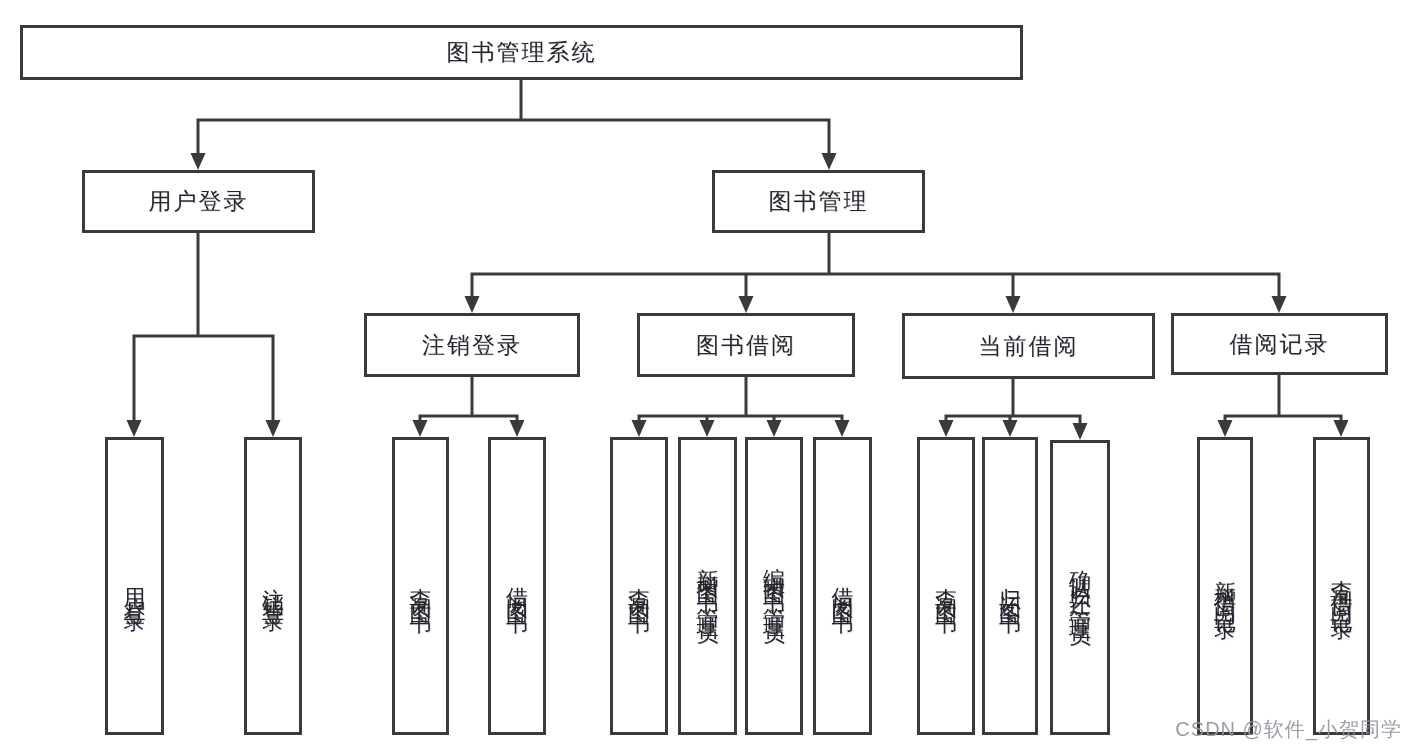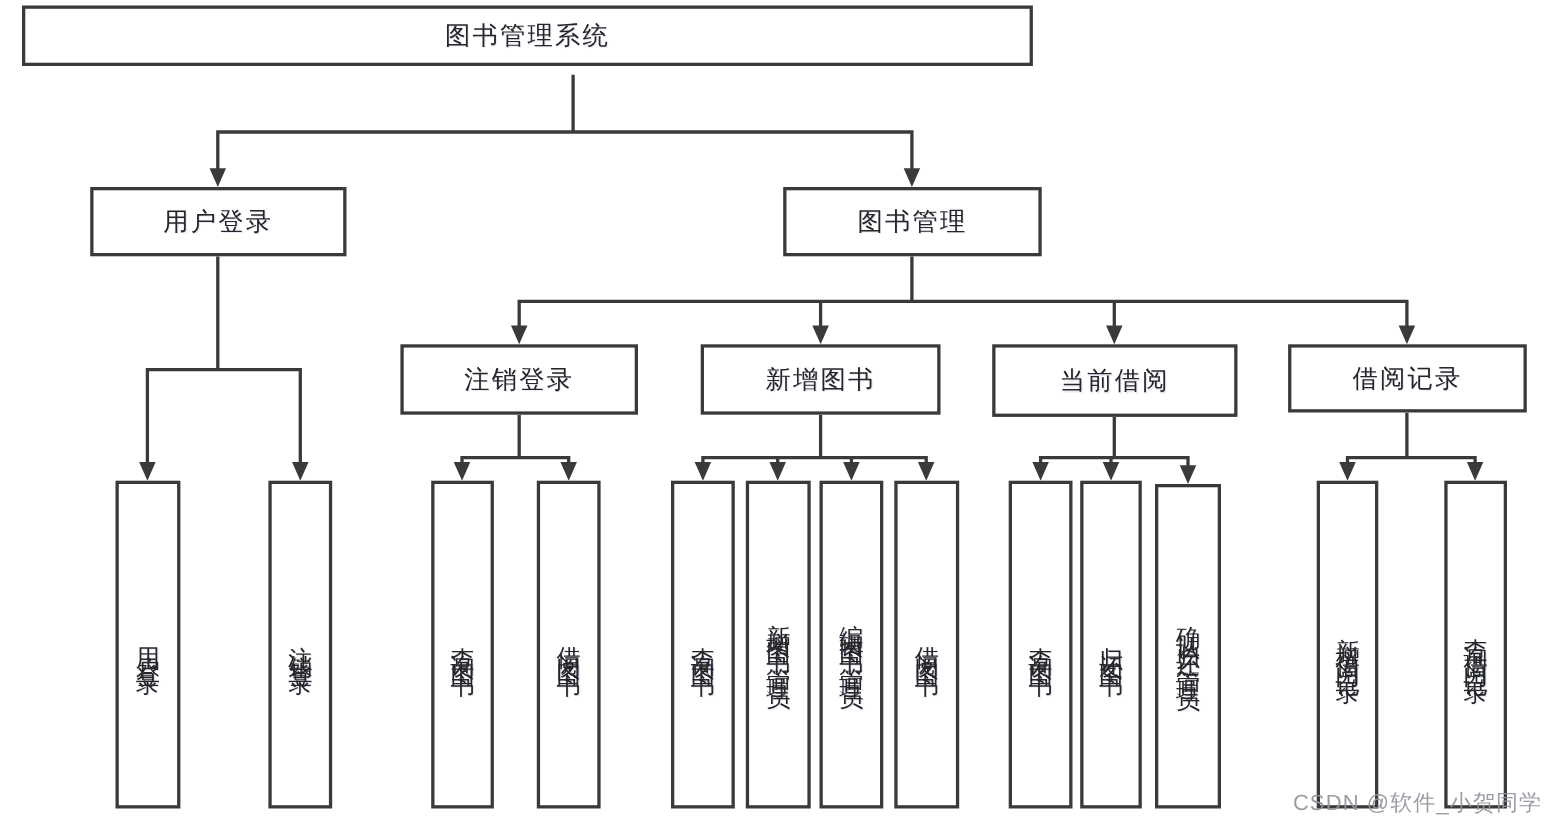--- a/index.html
+++ b/index.html
@@ -96,28 +96,28 @@
       <polygon points="1072.5,423 1087.5,423 1080,440" fill="#3a3a3a" stroke="none"></polygon>
     </g>
 
     <g>
       <path d="M1279,375 L1279,417 M1223.5,416 L1342.5,416 M1225,415 L1225,422 M1341,415 L1341,422"></path>
       <polygon points="1217.5,420 1232.5,420 1225,437" fill="#3a3a3a" stroke="none"></polygon>
       <polygon points="1333.5,420 1348.5,420 1341,437" fill="#3a3a3a" stroke="none"></polygon>
     </g>
   </svg>
 
-  <div class="node h" style="left:20px;top:5px;width:919px;height:55px">图书管理系统</div>
+  <div class="node h" style="left:20px;top:25px;width:1003px;height:55px">图书管理系统</div>
 
   <div class="node h" style="left:82px;top:170px;width:233px;height:63px">用户登录</div>
-  <div class="node h" style="left:712px;top:170px;width:235px;height:63px">图书管理</div>
+  <div class="node h" style="left:712px;top:170px;width:213px;height:63px">图书管理</div>
 
   <div class="node h" style="left:364px;top:313px;width:216px;height:64px">注销登录</div>
-  <div class="node h" style="left:637px;top:313px;width:218px;height:64px">新增图书</div>
-  <div class="node h" style="left:902px;top:313px;width:223px;height:66px">当前借阅</div>
+  <div class="node h" style="left:637px;top:313px;width:218px;height:64px">图书借阅</div>
+  <div class="node h" style="left:902px;top:313px;width:253px;height:66px">当前借阅</div>
   <div class="node h" style="left:1171px;top:313px;width:217px;height:62px">借阅记录</div>
 
   <div class="node v" style="left:105px;top:437px;width:59px;height:298px">
     <span class="vtext">用户登录</span>
   </div>
   <div class="node v" style="left:244px;top:437px;width:58px;height:298px">
     <span class="vtext">注销登录</span>
   </div>
 
   <div class="node v" style="left:392px;top:437px;width:57px;height:298px">

